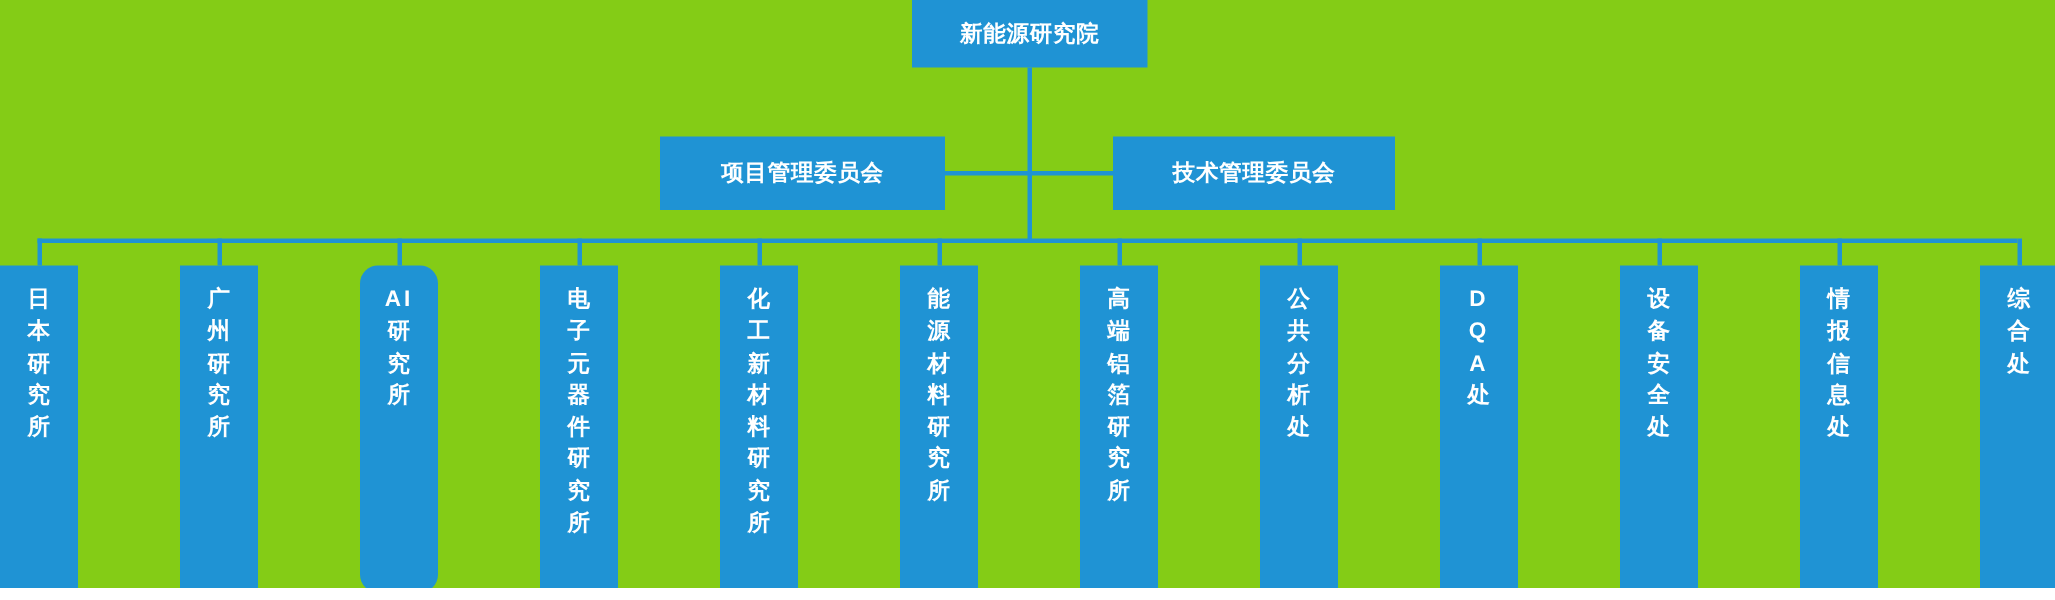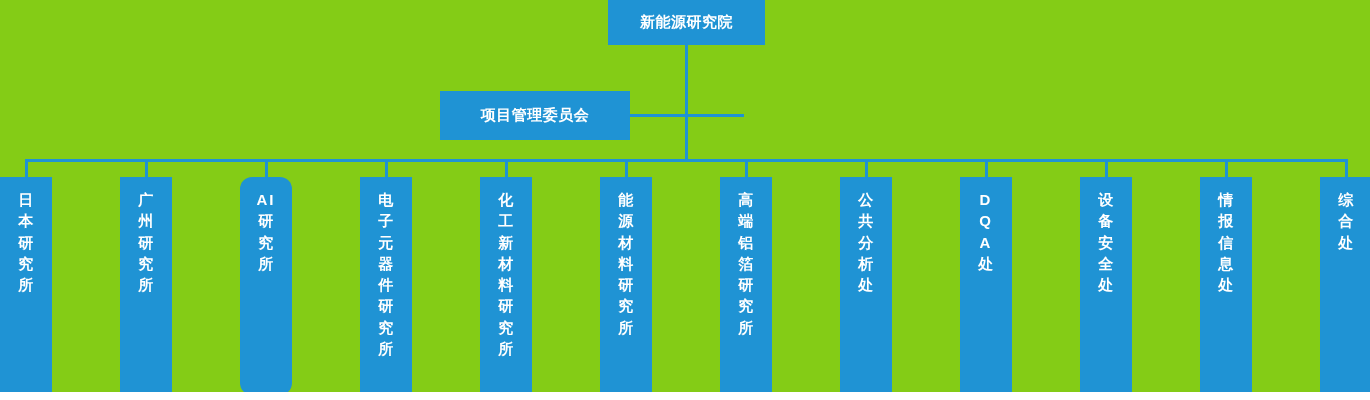--- a/index.html
+++ b/index.html
@@ -128,20 +128,21 @@
       <div class="line line-v stub" style="left: 865px;"></div>
       <div class="line line-v stub" style="left: 985px;"></div>
       <div class="line line-v stub" style="left: 1105px;"></div>
       <div class="line line-v stub" style="left: 1225px;"></div>
       <div class="line line-v stub" style="left: 1345px;"></div>
     </div>
 
   <div class="node node-root">新能源研究院</div>
 
   <div class="node node-committee c-left">项目管理委员会</div>
+  <div class="node node-committee c-right">技术管理委员会</div>
 
   <div id="dept-layer">
       <div class="node node-dept" title="日本研究所" style="left: 0px;">
         <span class="vchar">日</span>
         <span class="vchar">本</span>
         <span class="vchar">研</span>
         <span class="vchar">究</span>
         <span class="vchar">所</span>
       </div>
       <div class="node node-dept" title="广州研究所" style="left: 120px;">

